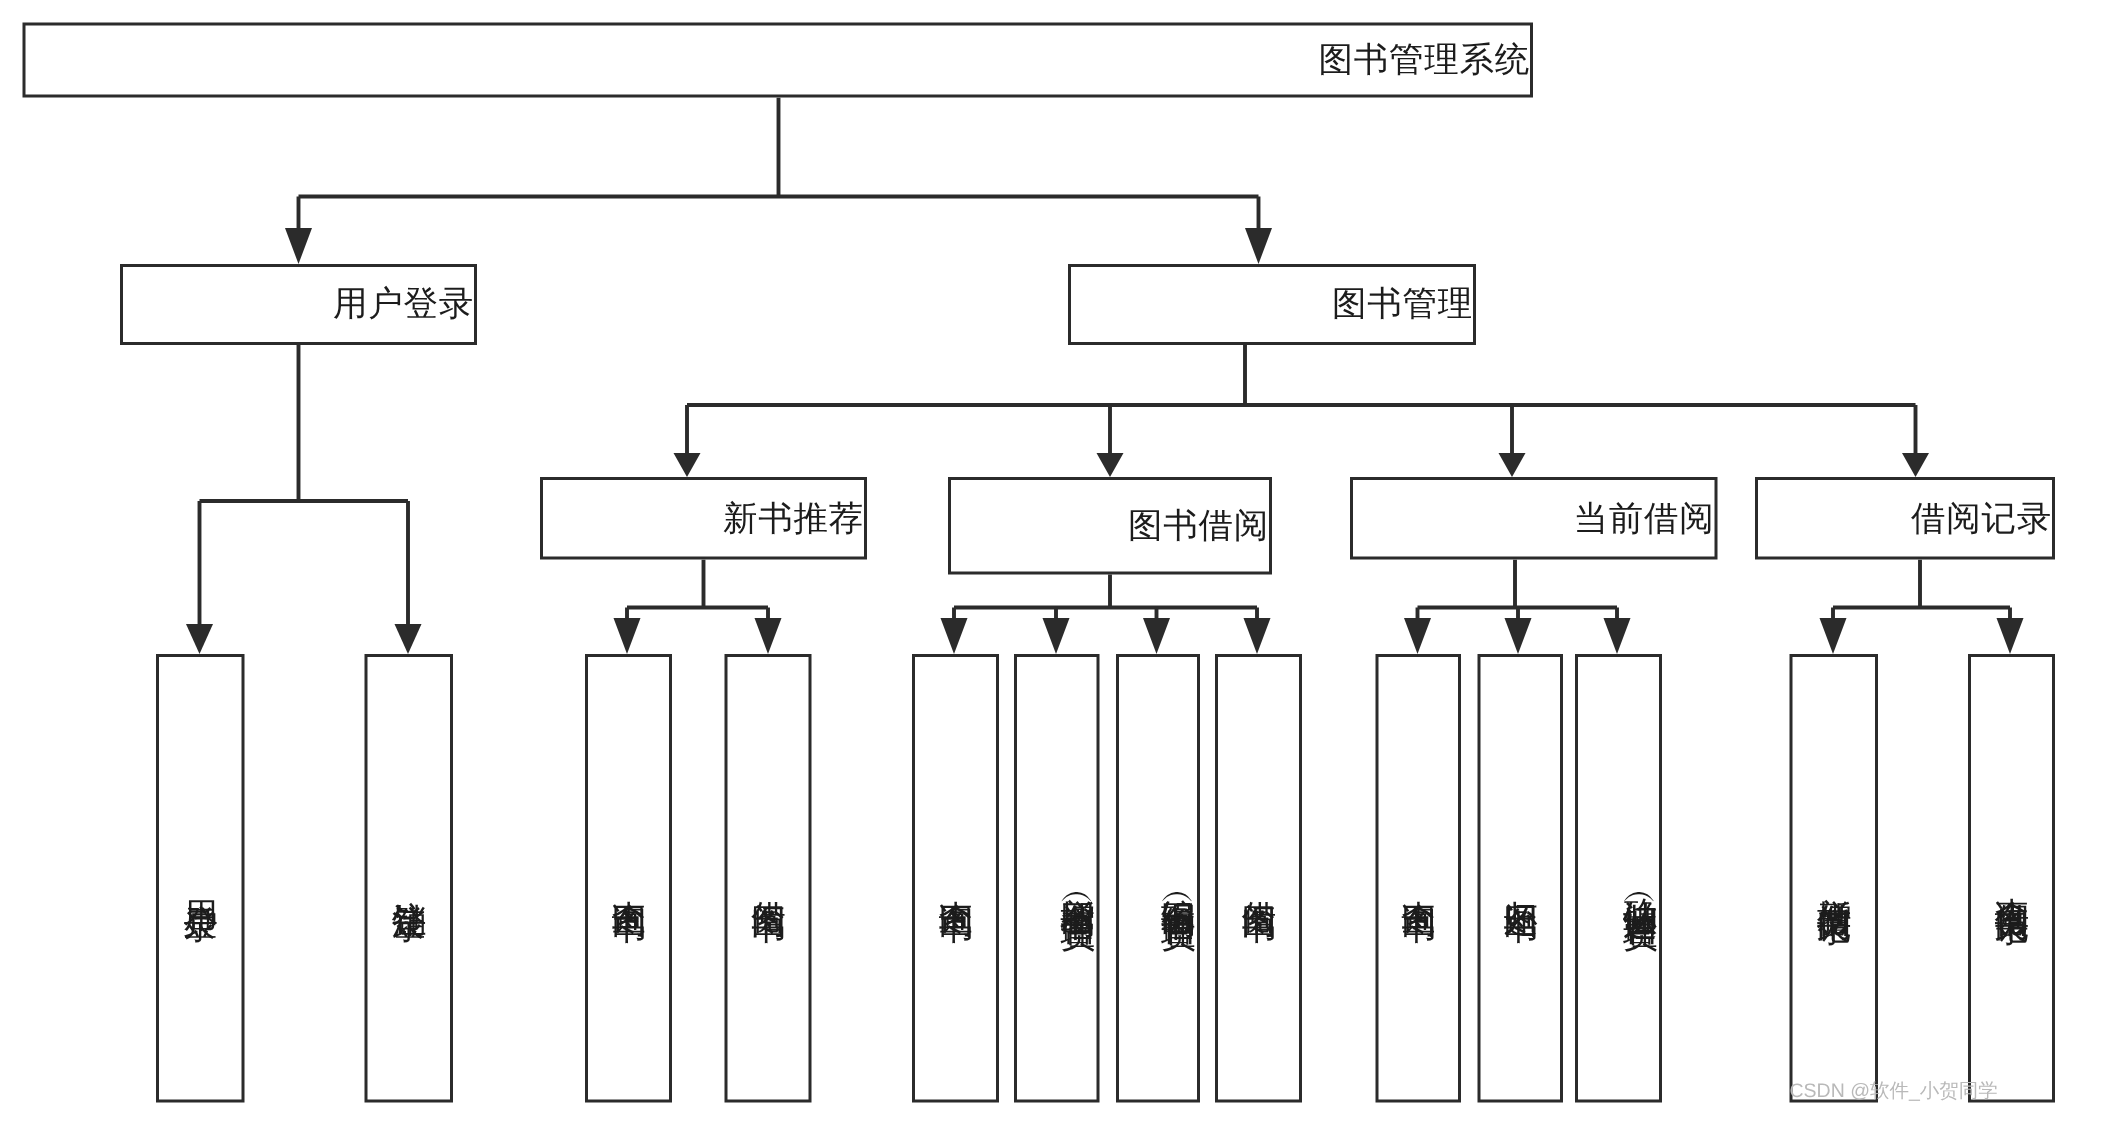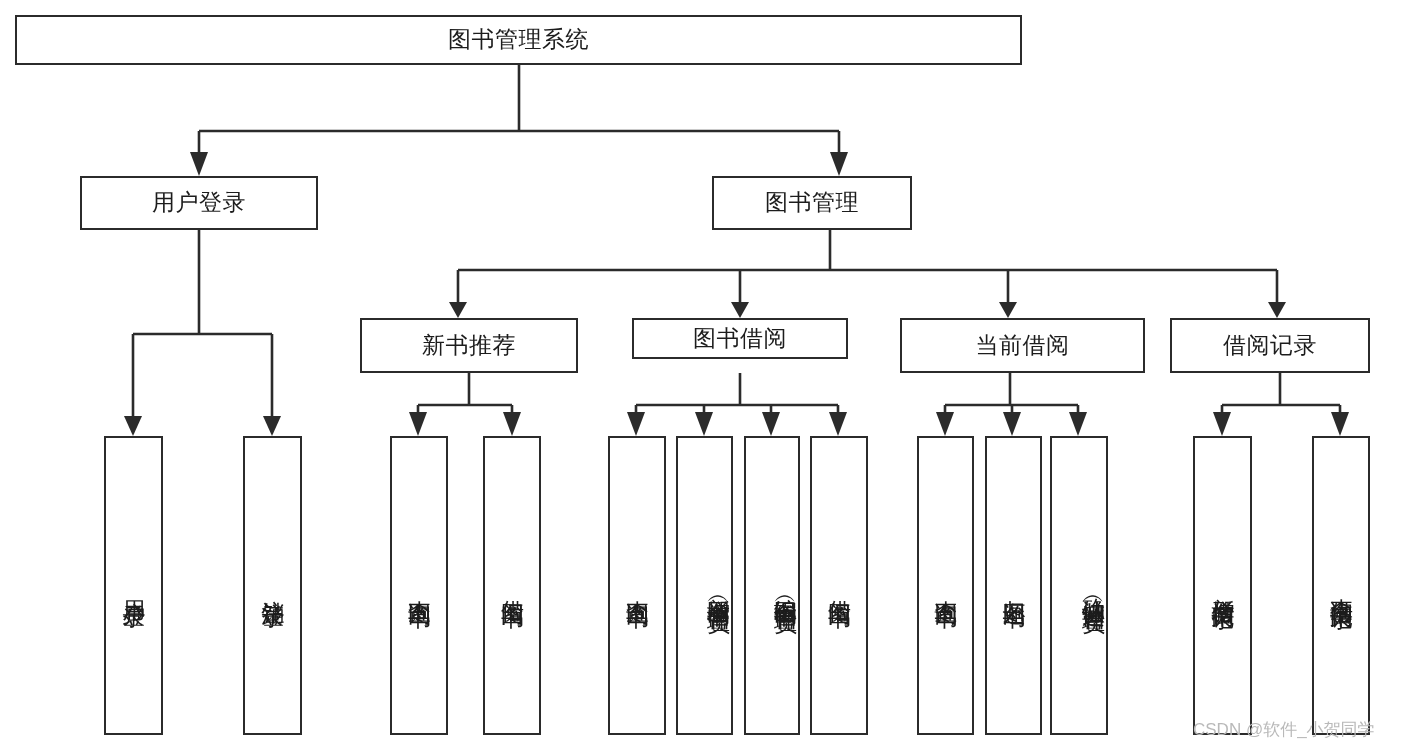--- a/index.html
+++ b/index.html
@@ -24,21 +24,21 @@
     width: 1405px;
     height: 747px;
   }
   .node {
     position: absolute;
     box-sizing: border-box;
     border: 2px solid #2b2b2b;
     background: #ffffff;
     display: flex;
     align-items: center;
-    justify-content: center;
+    justify-content: flex-end;
     color: #1c1c1c;
     line-height: 1.12;
     text-align: center;
   }
   .node.horizontal {
     font-size: 23px;
     letter-spacing: 0.5px;
   }
   .node.vertical {
     writing-mode: vertical-rl;
@@ -52,21 +52,21 @@
   .node.vertical.mid {
     align-items: center;
     padding-top: 0;
   }
   .node-label {
     display: block;
   }
   .watermark {
     position: absolute;
     color: #b9b9b9;
-    font-size: 17px;
+    font-size: 13px;
     white-space: nowrap;
     user-select: none;
   }
 </style>
 </head>
 <body>
 
 <div id="diagram-root">
 
   <svg class="edges" viewBox="0 0 1405 747" xmlns="http://www.w3.org/2000/svg">
@@ -140,28 +140,28 @@
     </g>
   </svg>
 
   <div class="node horizontal" style="left:15px; top:15px; width:1007px; height:50px;">
     <span class="node-label">图书管理系统</span>
   </div>
 
   <div class="node horizontal" style="left:80px; top:176px; width:238px; height:54px;">
     <span class="node-label">用户登录</span>
   </div>
-  <div class="node horizontal" style="left:712px; top:176px; width:200px; height:54px;">
+  <div class="node horizontal" style="left:712px; top:176px; width:272px; height:54px;">
     <span class="node-label">图书管理</span>
   </div>
 
   <div class="node horizontal" style="left:360px; top:318px; width:218px; height:55px;">
     <span class="node-label">新书推荐</span>
   </div>
-  <div class="node horizontal" style="left:632px; top:318px; width:216px; height:41px;">
+  <div class="node horizontal" style="left:632px; top:318px; width:216px; height:65px;">
     <span class="node-label">图书借阅</span>
   </div>
   <div class="node horizontal" style="left:900px; top:318px; width:245px; height:55px;">
     <span class="node-label">当前借阅</span>
   </div>
   <div class="node horizontal" style="left:1170px; top:318px; width:200px; height:55px;">
     <span class="node-label">借阅记录</span>
   </div>
 
   <div class="node vertical mid" style="left:104px; top:436px; width:59px; height:299px;">

